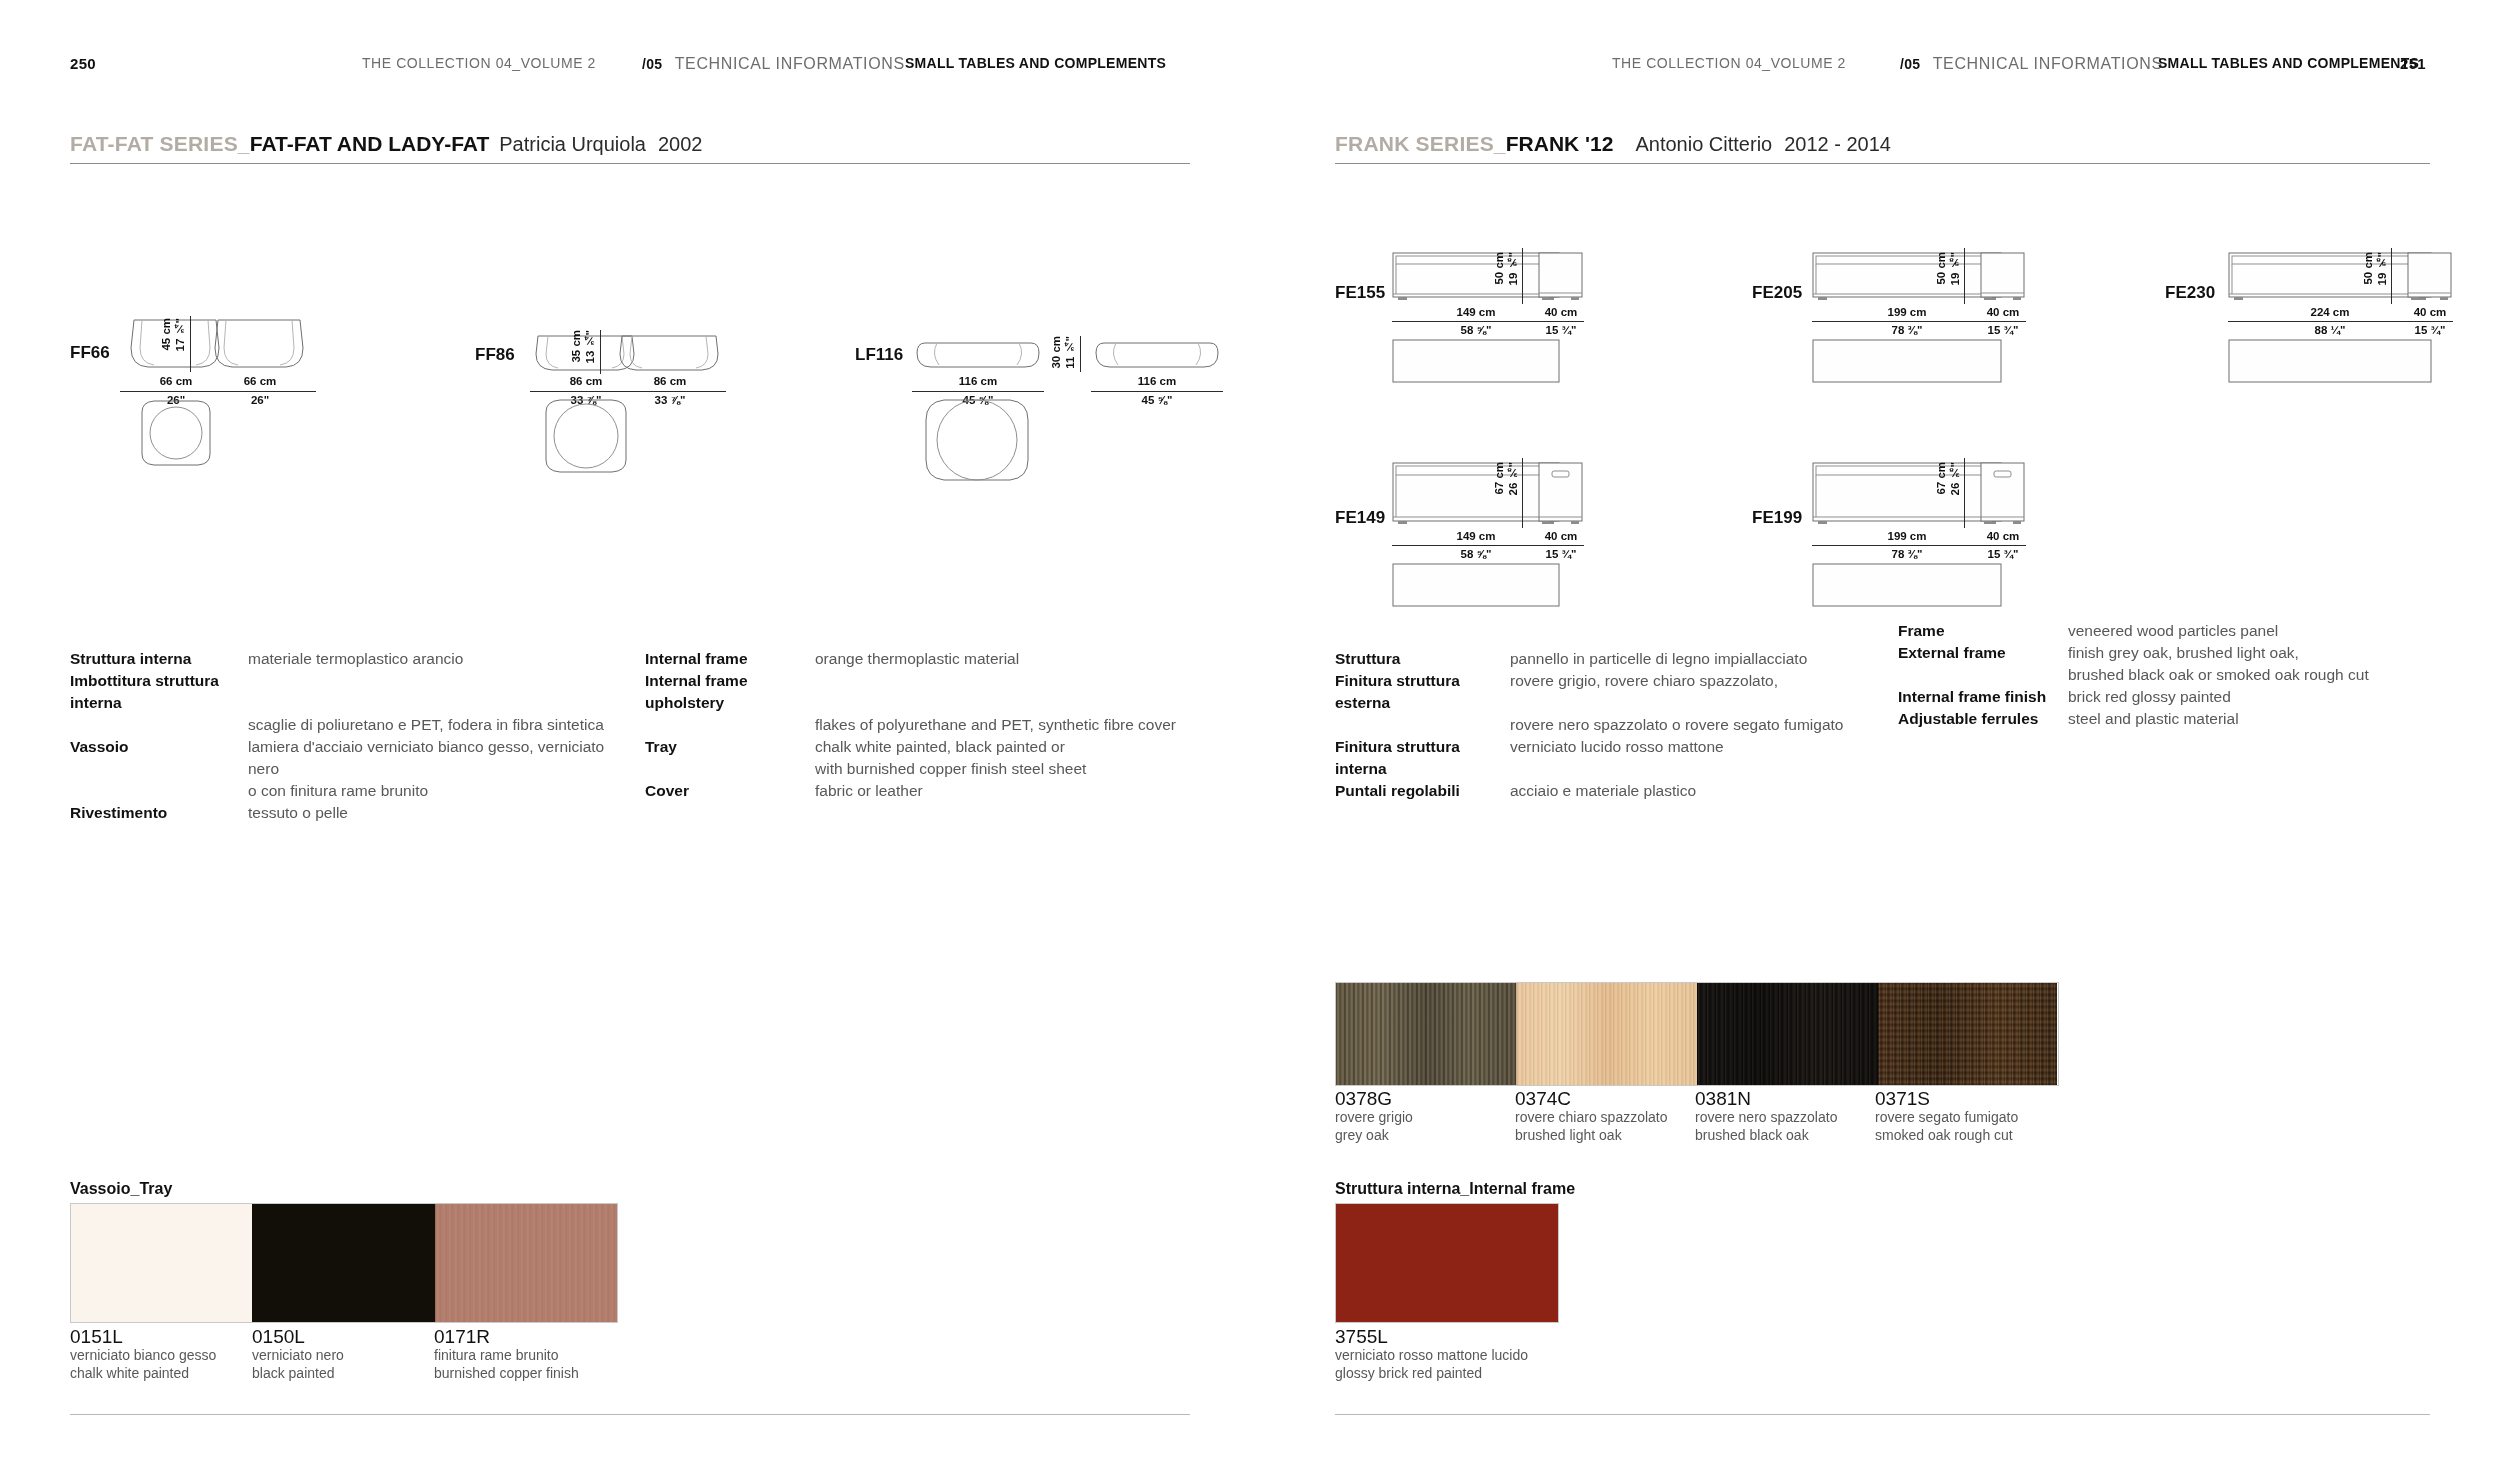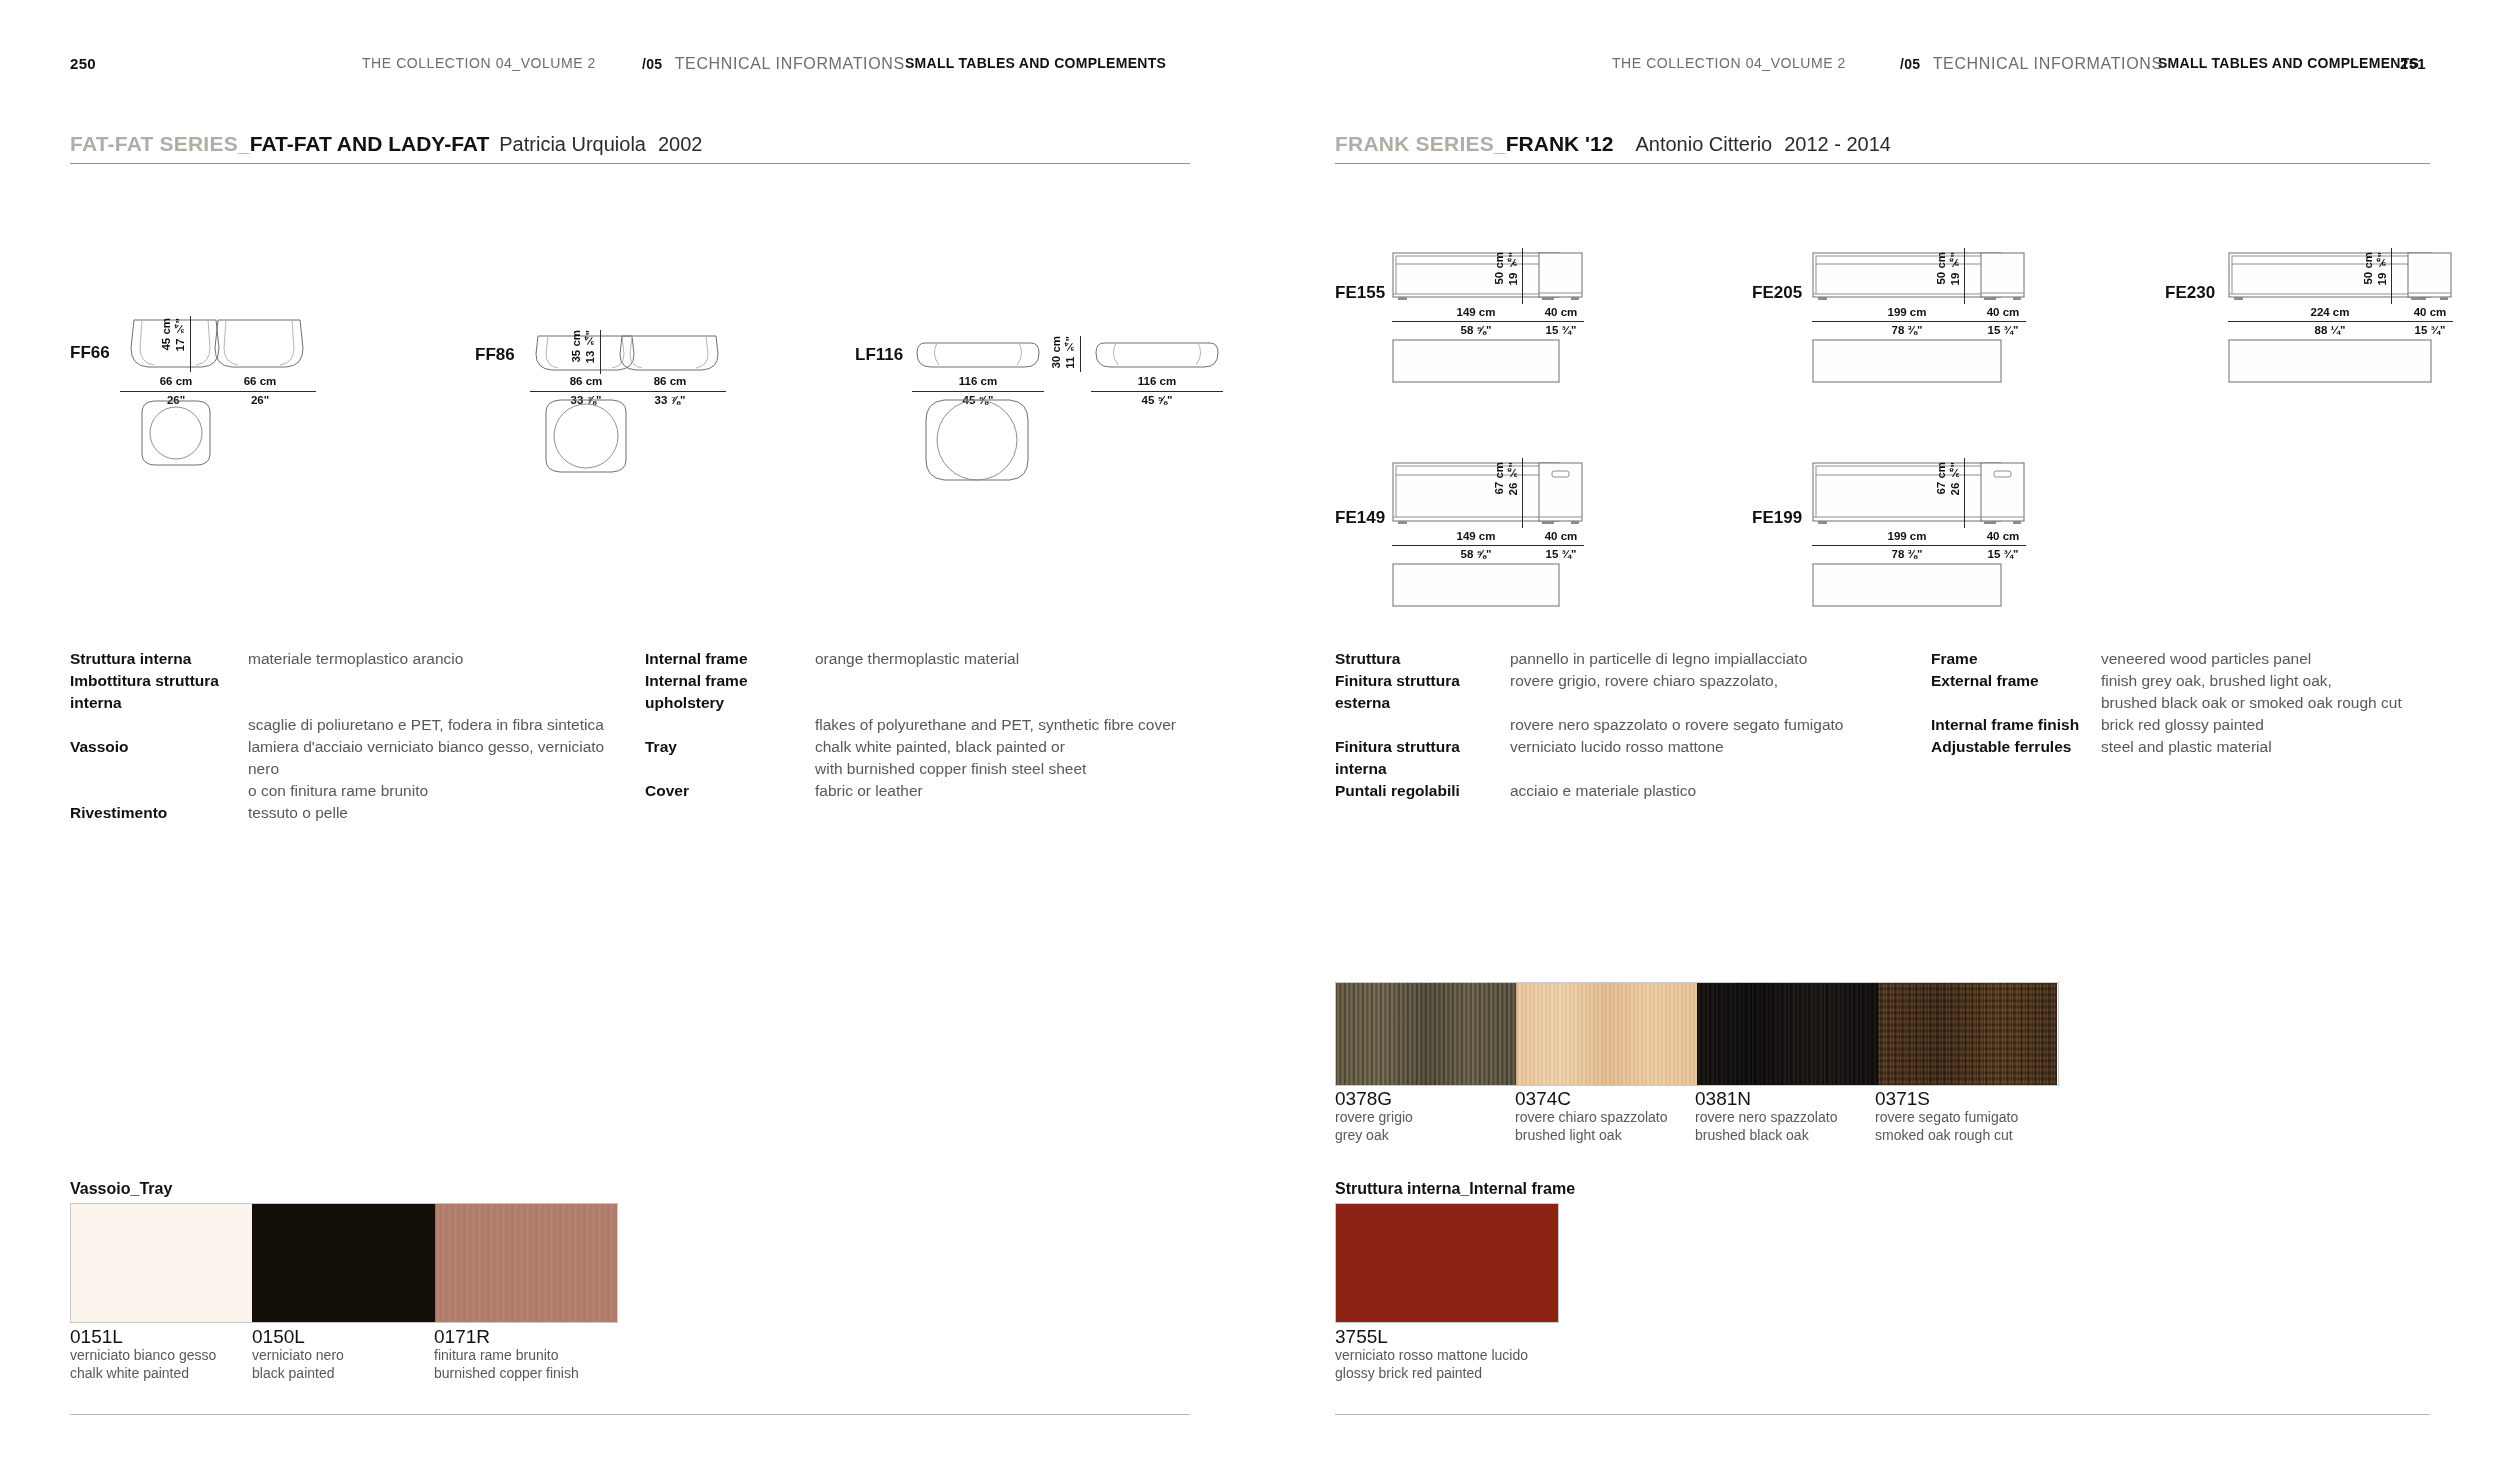--- a/index.html
+++ b/index.html
@@ -512,21 +512,21 @@
       <div class="row">
           <div class="k" style="width:175px;">Finitura struttura interna</div>
           <div class="v">verniciato lucido rosso mattone</div>
         </div>
       <div class="row">
           <div class="k" style="width:175px;">Puntali regolabili</div>
           <div class="v">acciaio e materiale plastico</div>
         </div>
     </div>
 
-    <div class="spec" style="left:1898px;top:648px;width:540px;margin-left:33px;">
+    <div class="spec" style="left:1898px;top:620px;width:540px;">
       <div class="row">
           <div class="k" style="width:170px;">Frame</div>
           <div class="v">veneered wood particles panel</div>
         </div>
       <div class="row">
           <div class="k" style="width:170px;">External frame</div>
           <div class="v">finish grey oak, brushed light oak,</div>
         </div>
       <div class="row">
           <div class="k" style="width:170px;"></div>

